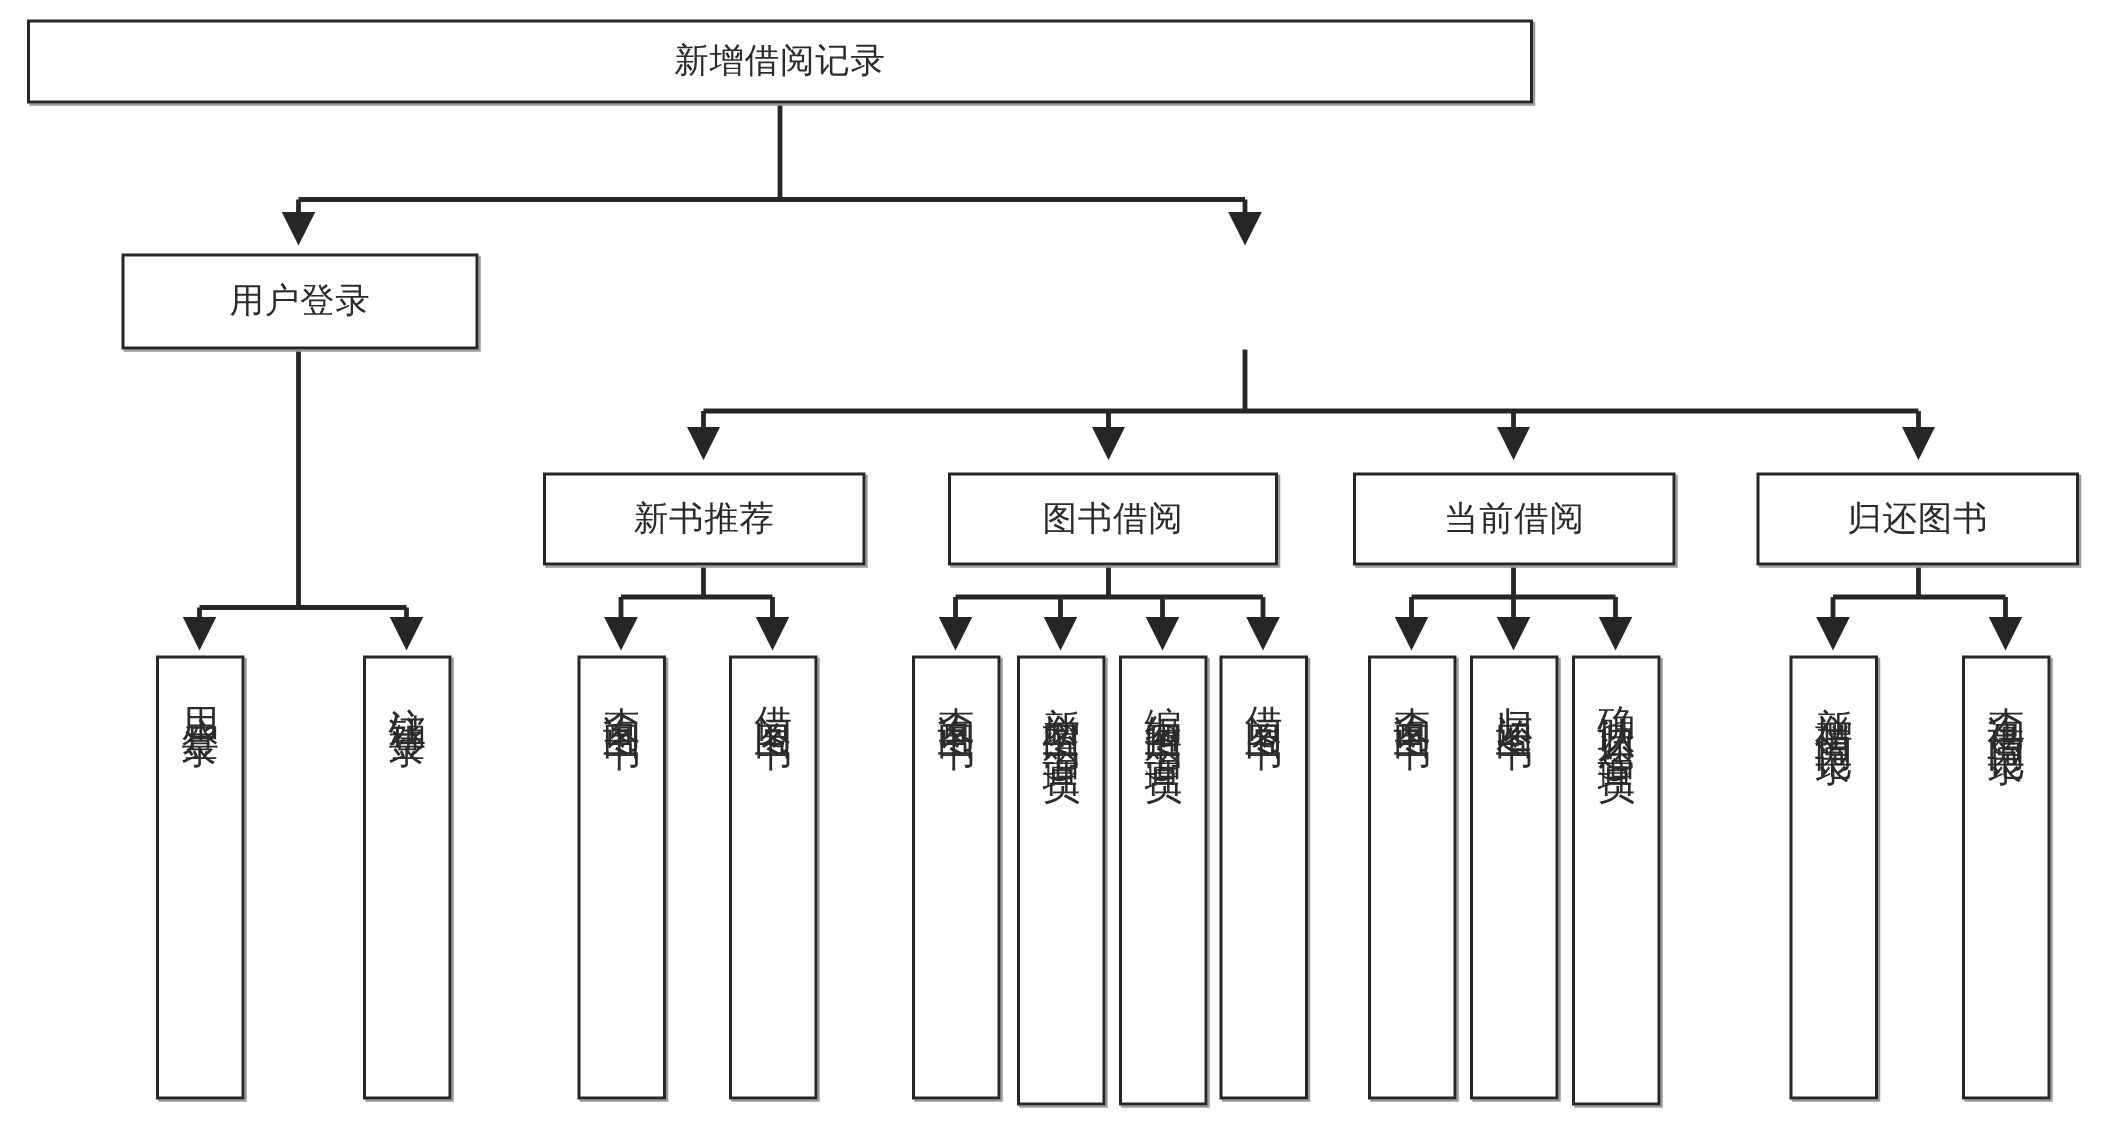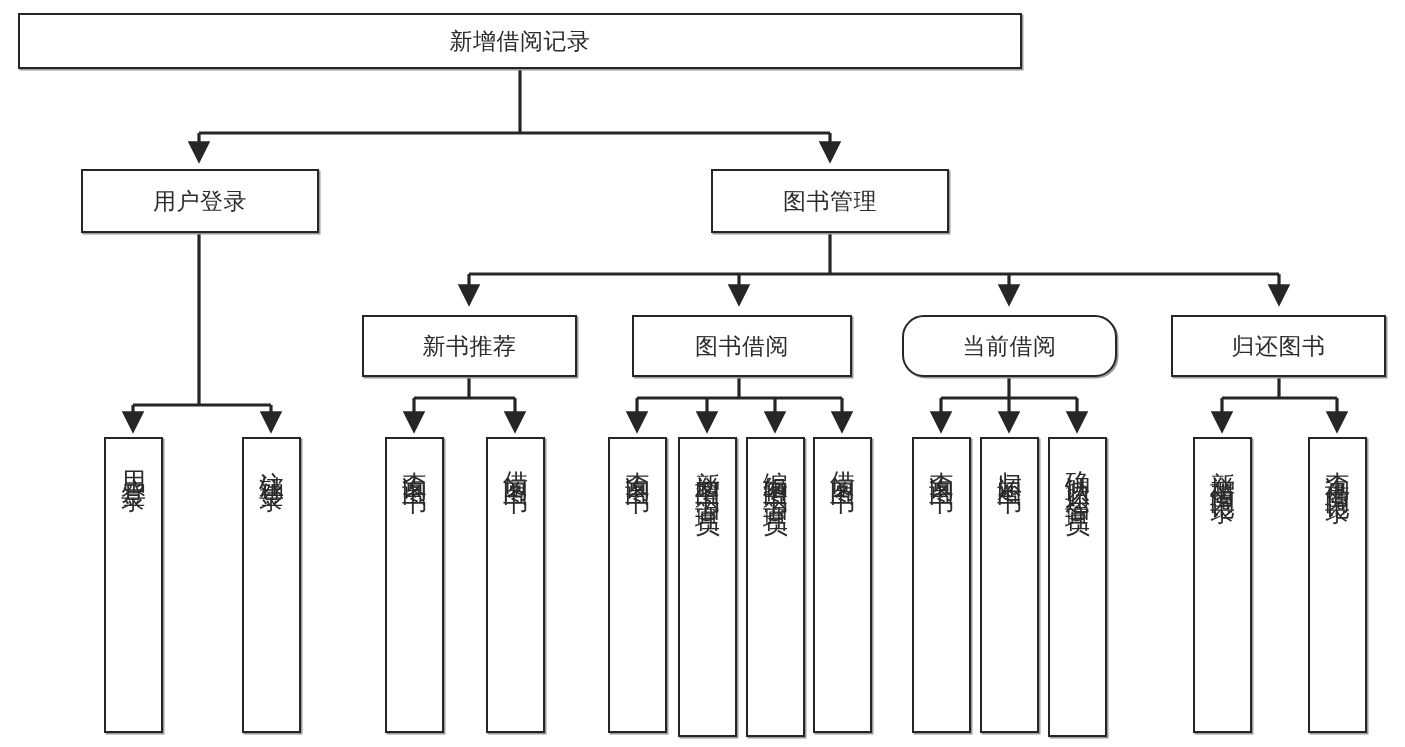--- a/index.html
+++ b/index.html
@@ -131,31 +131,28 @@
     </g>
   </svg>
 
   <div class="node h root" style="left:18px; top:13px; width:1004px; height:56px;">
     <span class="node-label">新增借阅记录</span>
   </div>
 
   <div class="node h" style="left:81px; top:169px; width:238px; height:64px;">
     <span class="node-label">用户登录</span>
   </div>
-  <div class="node h" style="left:711px; top:169px; width:238px; height:64px;">
-    <span class="node-label">图书管理</span>
-  </div>
 
   <div class="node h" style="left:362px; top:315px; width:215px; height:62px;">
     <span class="node-label">新书推荐</span>
   </div>
   <div class="node h" style="left:632px; top:315px; width:220px; height:62px;">
     <span class="node-label">图书借阅</span>
   </div>
-  <div class="node h" style="left:902px; top:315px; width:215px; height:62px;border-radius:22px;">
+  <div class="node h" style="left:902px; top:315px; width:215px; height:62px;">
     <span class="node-label">当前借阅</span>
   </div>
   <div class="node h" style="left:1171px; top:315px; width:215px; height:62px;">
     <span class="node-label">归还图书</span>
   </div>
 
   <div class="node v" style="left:104px; top:437px; width:59px; height:296px;">
     <span class="node-label">用户登录</span>
   </div>
   <div class="node v" style="left:242px; top:437px; width:59px; height:296px;">

